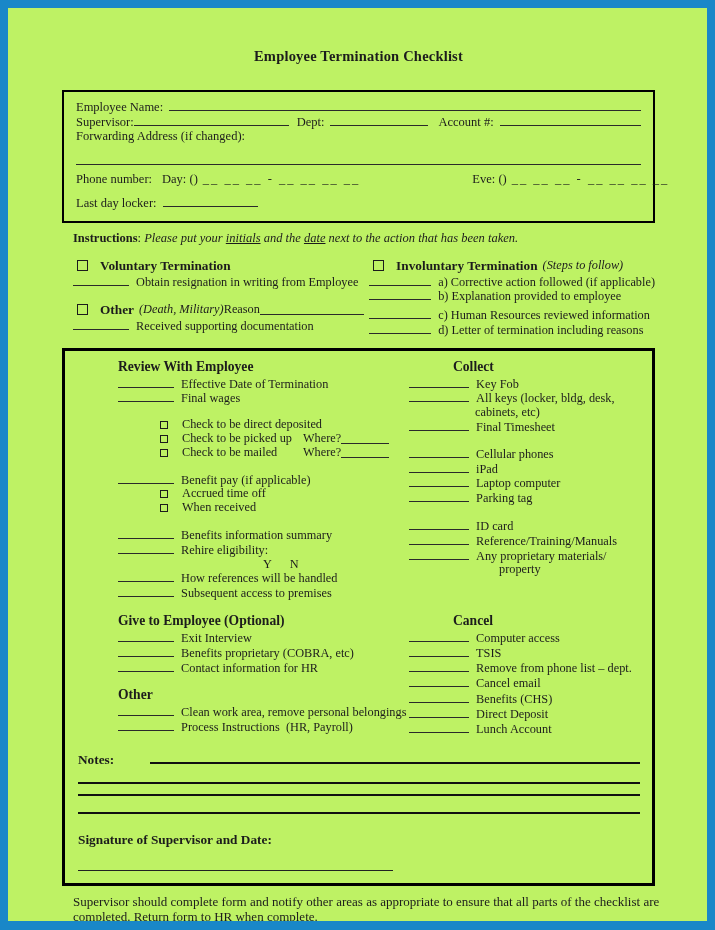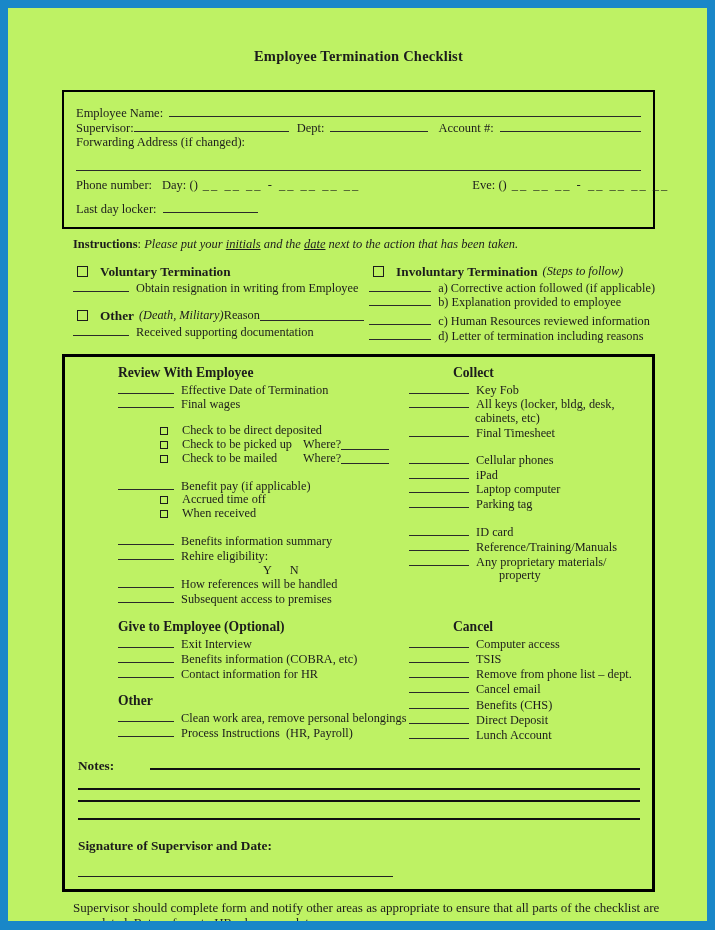--- a/index.html
+++ b/index.html
@@ -4,21 +4,21 @@
 <style>
   * { margin:0; padding:0; box-sizing:border-box; }
   body { width:715px; height:930px; font-family:"Liberation Serif", serif; color:#1c1c1c; }
   .frame { width:715px; height:930px; background:#bef264; border:8px solid #1987c8;
            border-bottom-width:9px; overflow:hidden; }
   .content { padding:0 52px 0 54px; }
 
   .doc-title { text-align:center; font-weight:bold; font-size:14.5px; margin-top:40px; letter-spacing:.2px; }
 
   
-  .ibox { margin-top:25px; border:2px solid #000; padding:14px 12px 10px 12px; font-size:12.5px; }
+  .ibox { margin-top:25px; border:2px solid #000; padding:8px 12px 10px 12px; font-size:12.5px; }
   .ibox .row { display:flex; align-items:baseline; line-height:14.5px; white-space:nowrap; }
   .ln { display:inline-block; border-bottom:1px solid #2a2a2a; height:11px; vertical-align:baseline; }
   .fill { flex:1 1 auto; }
   .w155{width:155px} .w98{width:98px} .w95{width:95px} .w48{width:48px}
   .full-line { border-bottom:1px solid #2a2a2a; height:1px; margin-top:20px; }
   .phone-row { margin-top:7px; }
   .paren-gap { display:inline-block; width:28px; }
   .digits { letter-spacing:2px; white-space:pre; margin-left:5px; }
   .eve-group { margin-left:112px; }
   .lastday-row { margin-top:10px; }
@@ -226,21 +226,21 @@
             <span class="it-label">Subsequent access to premises</span>
           </div>
 
           <div class="sec-h mt12">Give to Employee (Optional)</div>
           <div class="item">
             <span class="bl bl58"></span>
             <span class="it-label">Exit Interview</span>
           </div>
           <div class="item">
             <span class="bl bl58"></span>
-            <span class="it-label">Benefits information (COBRA, etc)</span>
+            <span class="it-label">Benefits proprietary (COBRA, etc)</span>
           </div>
           <div class="item">
             <span class="bl bl58"></span>
             <span class="it-label">Contact information for HR</span>
           </div>
 
           <div class="sec-h mt12">Other</div>
           <div class="item">
             <span class="bl bl58"></span>
             <span class="it-label">Clean work area, remove personal belongings</span>

